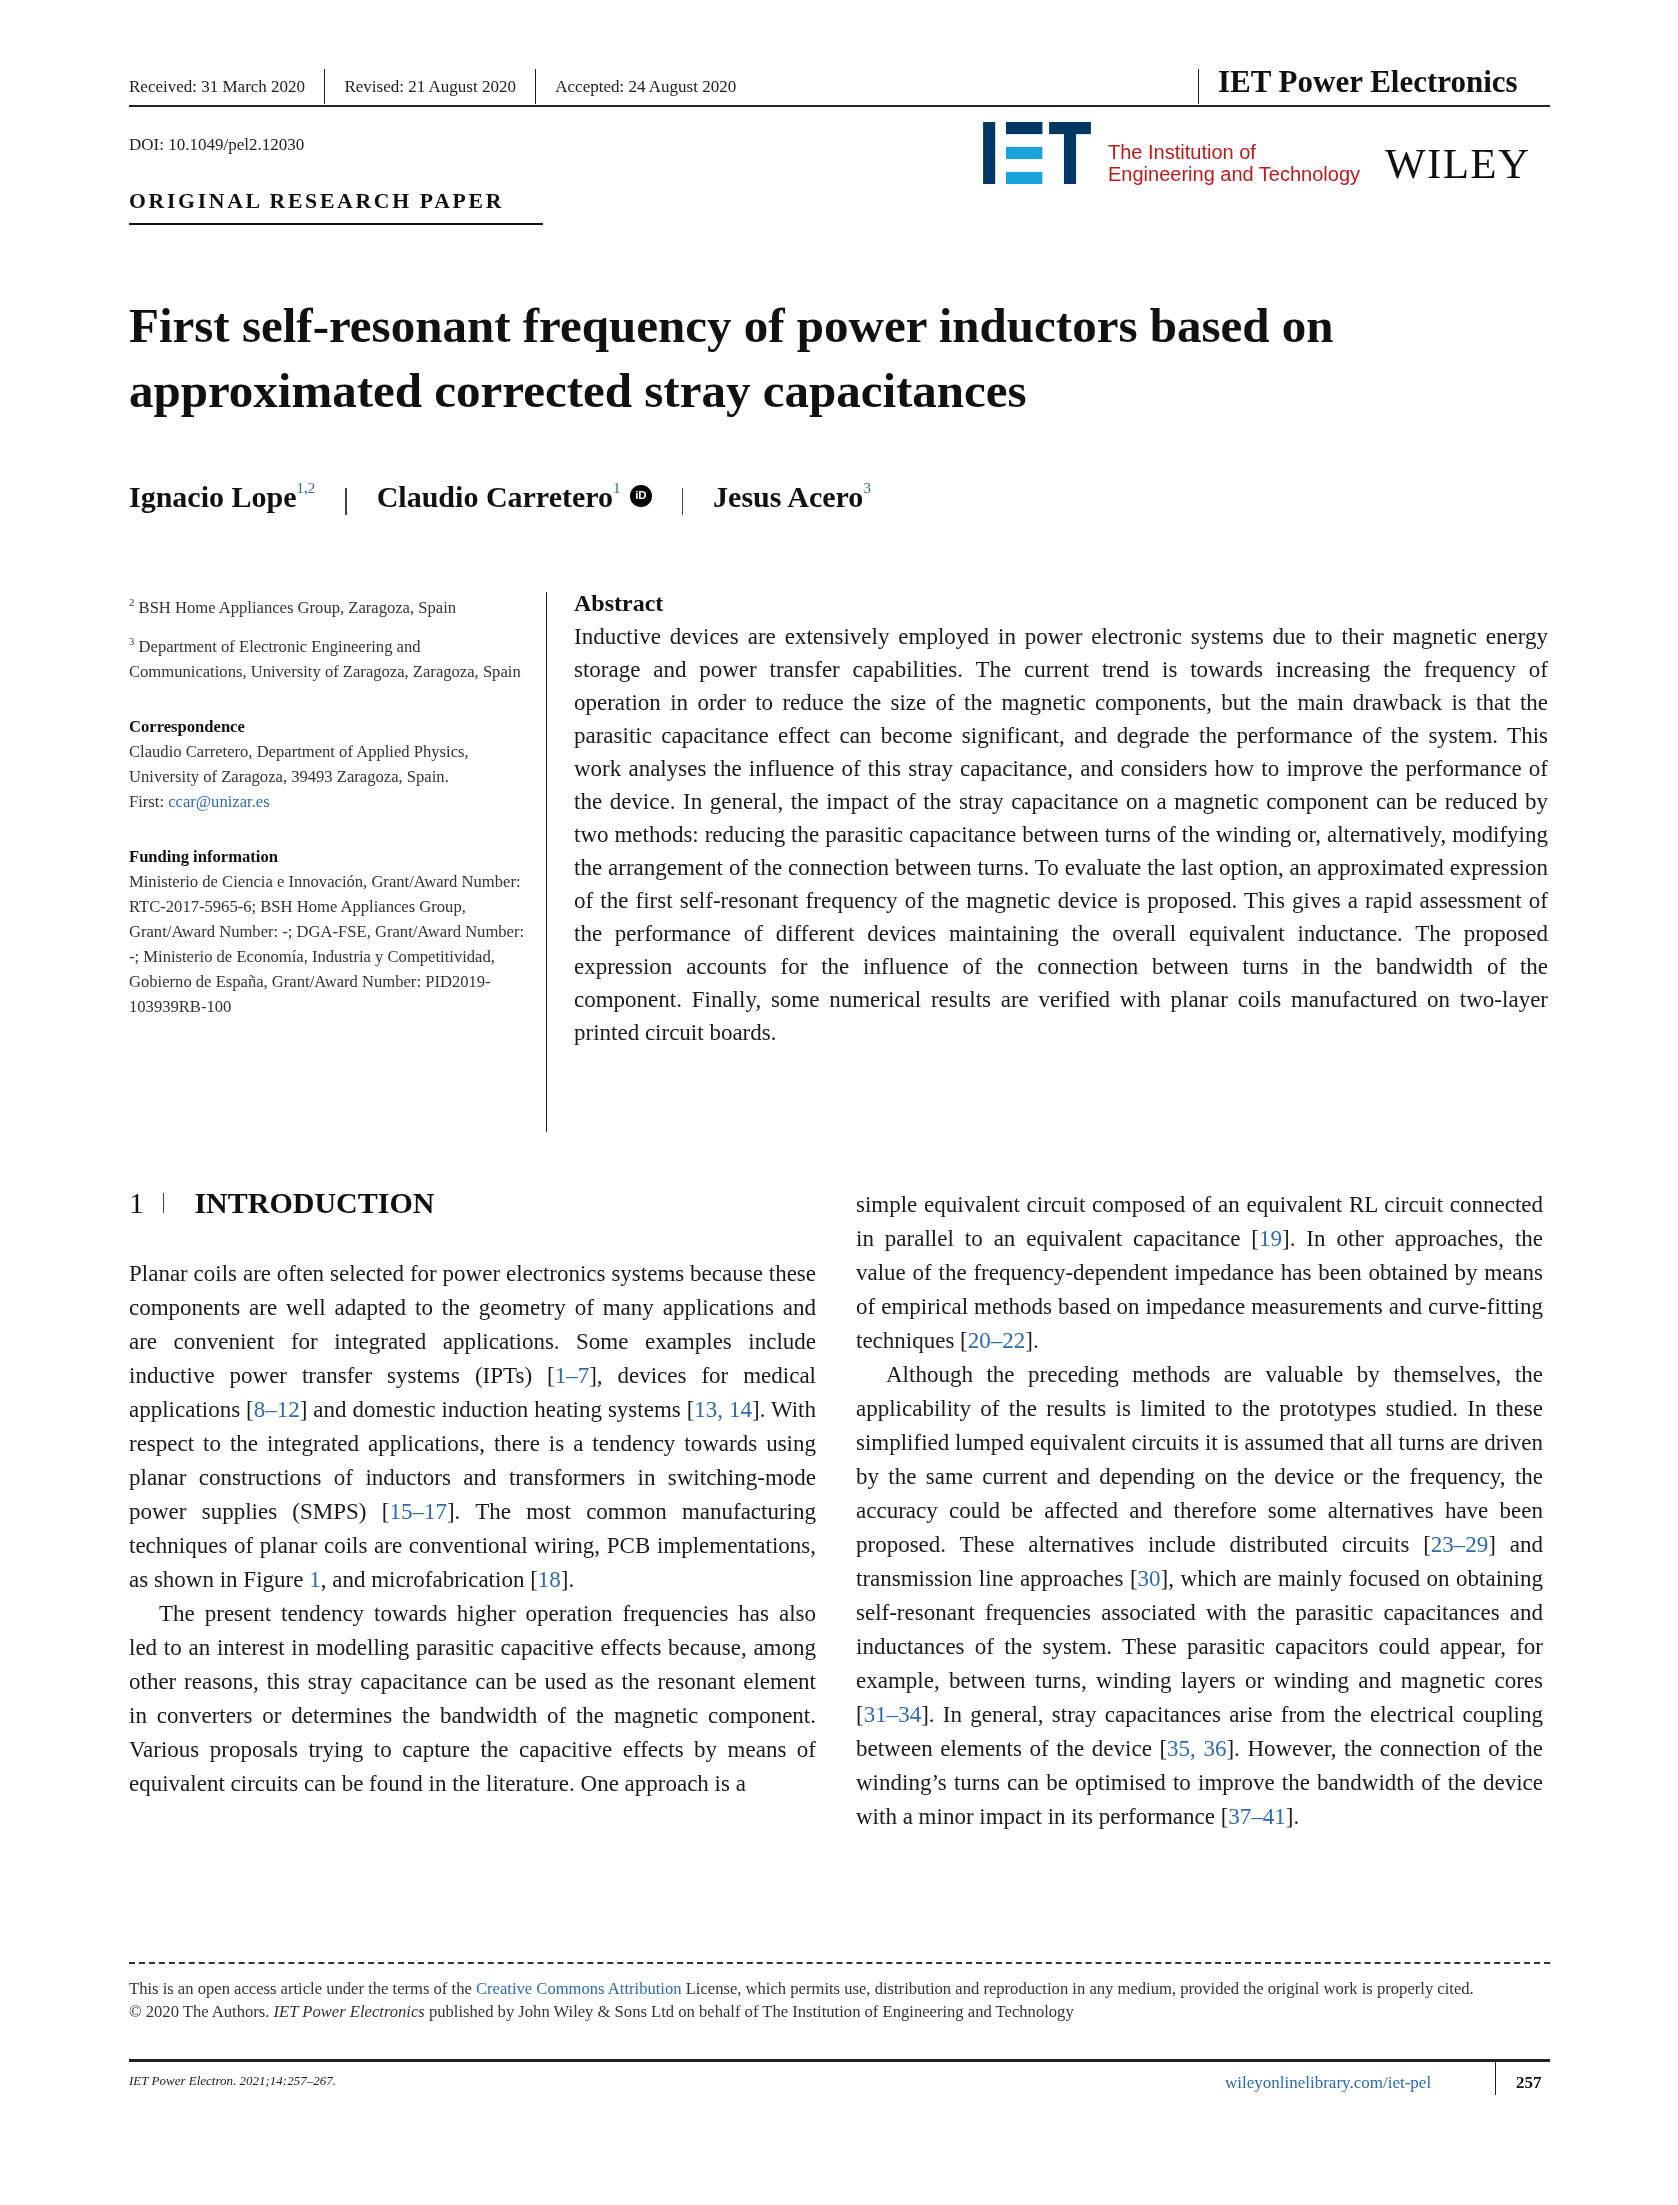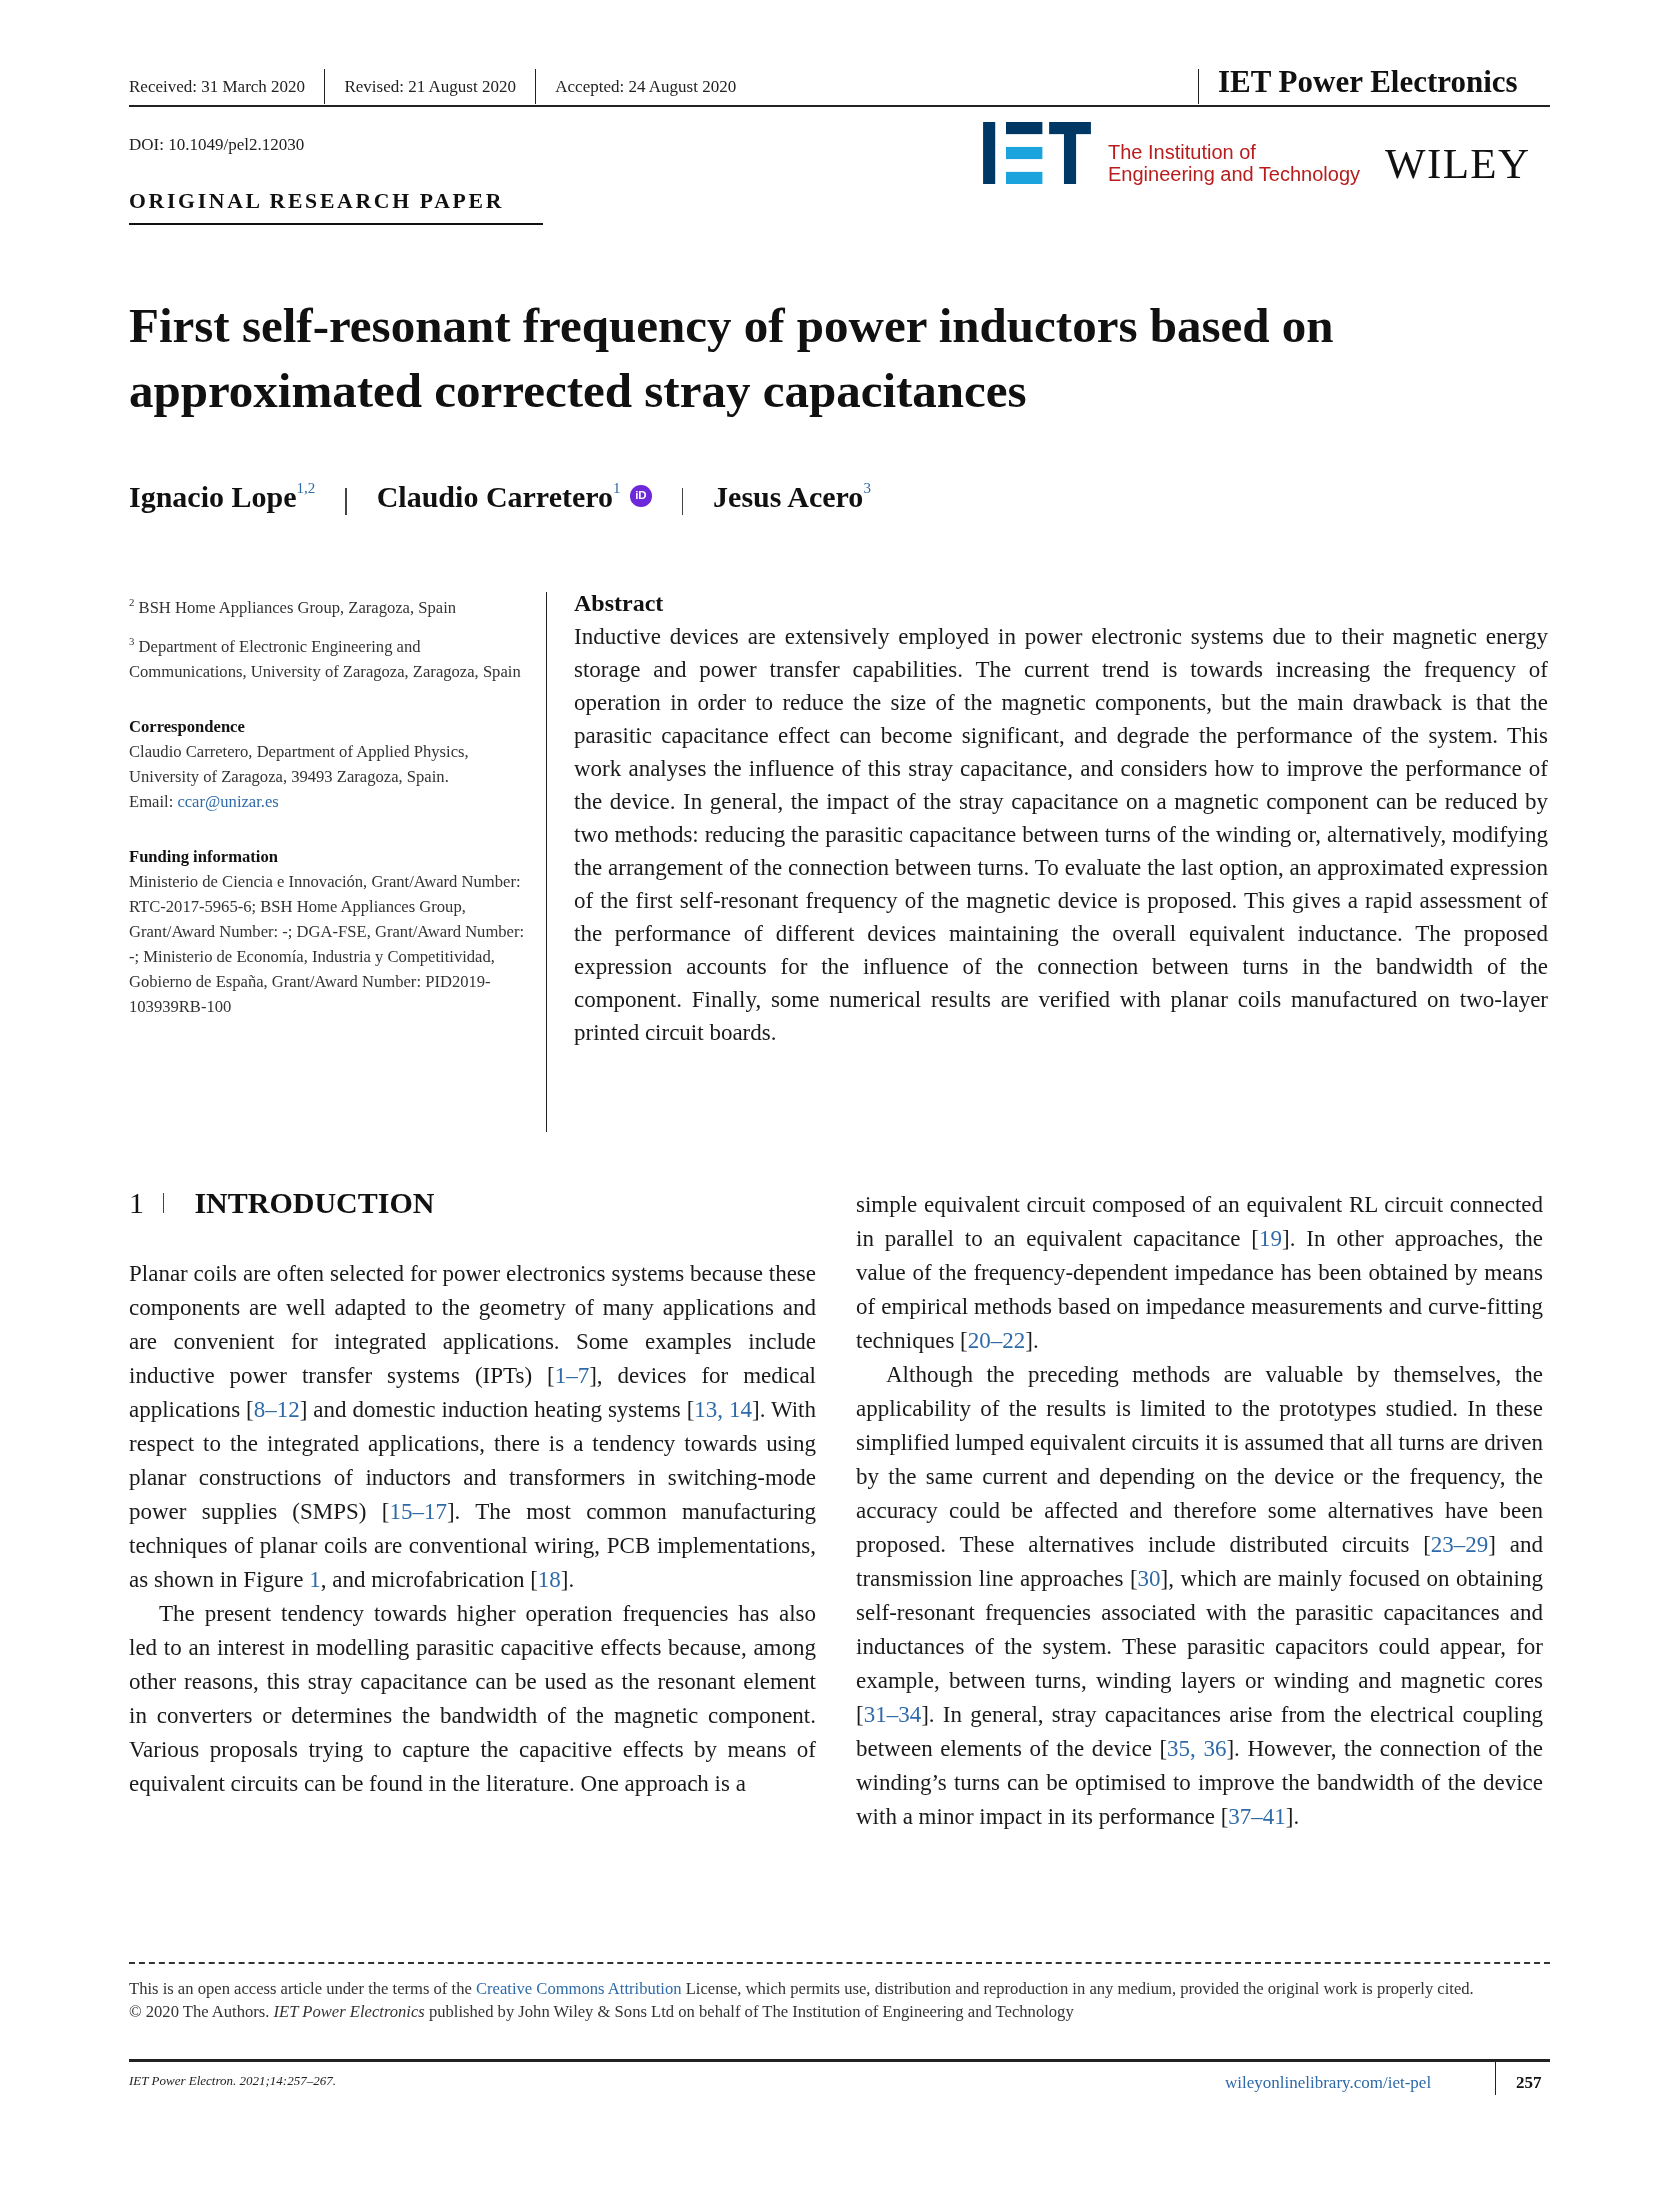--- a/index.html
+++ b/index.html
@@ -22,21 +22,21 @@
   .iet-text { left:1108px; top:142px; font-family:"Liberation Sans", sans-serif; font-size:20px; line-height:21.7px; color:#b91c1c; }
   .wiley { left:1385px; top:139px; font-size:43px; letter-spacing:1.4px; color:#111; }
 
   
   .title { left:129px; top:293px; width:1421px; font-size:49px; line-height:65px; font-weight:bold; color:#111; }
 
   
   .authors { left:129px; top:480px; font-size:30px; font-weight:bold; display:flex; align-items:flex-start; color:#111; }
   .authors sup { font-size:15px; color:#2e6aa8; font-weight:normal; position:relative; top:-2.7px; }
   .authors .asep { width:1.4px; height:27px; background:#444; margin:8px 30px 0 30px; }
-  .orcid { display:inline-block; width:21.7px; height:21.7px; border-radius:50%; background:#6d28d9; color:#fff;
+  .orcid { display:inline-block; width:21.7px; height:21.7px; border-radius:50%; background:#000000; color:#fff;
            font-family:"Liberation Sans", sans-serif; font-size:11.5px; font-weight:bold; text-align:center; line-height:21.7px; margin:5.4px 0 0 9.5px; }
 
   
   .meta { left:129px; top:590px; width:406px; font-size:16.6px; line-height:25px; color:#333; }
   .meta p { margin:0 0 9.5px 0; }
   .meta sup { font-size:10.8px; }
   .meta .h { font-weight:bold; color:#111; margin-top:30px; margin-bottom:0; }
   .vrule { left:546px; top:592px; width:1.4px; height:540px; background:#222; }
 
   
@@ -104,21 +104,21 @@
   <span><span>Claudio Carretero</span><sup>1</sup></span>
   <span class="orcid">iD</span>
   <span class="asep"></span>
   <span><span>Jesus Acero</span><sup>3</sup></span>
 </div>
 
 <div class="abs meta">
   <p><sup>2</sup> <span>BSH Home Appliances Group, Zaragoza, Spain</span></p>
   <p><sup>3</sup> <span>Department of Electronic Engineering and Communications, University of Zaragoza, Zaragoza, Spain</span></p>
   <p class="h">Correspondence</p>
-  <p><span>Claudio Carretero, Department of Applied Physics, University of Zaragoza, 39493 Zaragoza, Spain.</span><br><span>Email: </span><a class="link">ccar@unizar.es</a></p>
+  <p><span>Claudio Carretero, Department of Applied Physics, University of Zaragoza, 39493 Zaragoza, Spain.</span><br><span>First: </span><a class="link">ccar@unizar.es</a></p>
   <p class="h">Funding information</p>
   <p>Ministerio de Ciencia e Innovación, Grant/Award Number: RTC-2017-5965-6; BSH Home Appliances Group, Grant/Award Number: -; DGA-FSE, Grant/Award Number: -; Ministerio de Economía, Industria y Competitividad, Gobierno de España, Grant/Award Number: PID2019-103939RB-100</p>
 </div>
 <div class="abs vrule"></div>
 
 <div class="abs abstract">
   <div class="h">Abstract</div>
   <div>Inductive devices are extensively employed in power electronic systems due to their magnetic energy storage and power transfer capabilities. The current trend is towards increasing the frequency of operation in order to reduce the size of the magnetic components, but the main drawback is that the parasitic capacitance effect can become significant, and degrade the performance of the system. This work analyses the influence of this stray capacitance, and considers how to improve the performance of the device. In general, the impact of the stray capacitance on a magnetic component can be reduced by two methods: reducing the parasitic capacitance between turns of the winding or, alternatively, modifying the arrangement of the connection between turns. To evaluate the last option, an approximated expression of the first self-resonant frequency of the magnetic device is proposed. This gives a rapid assessment of the performance of different devices maintaining the overall equivalent inductance. The proposed expression accounts for the influence of the connection between turns in the bandwidth of the component. Finally, some numerical results are verified with planar coils manufactured on two-layer printed circuit boards.</div>
 </div>
 

